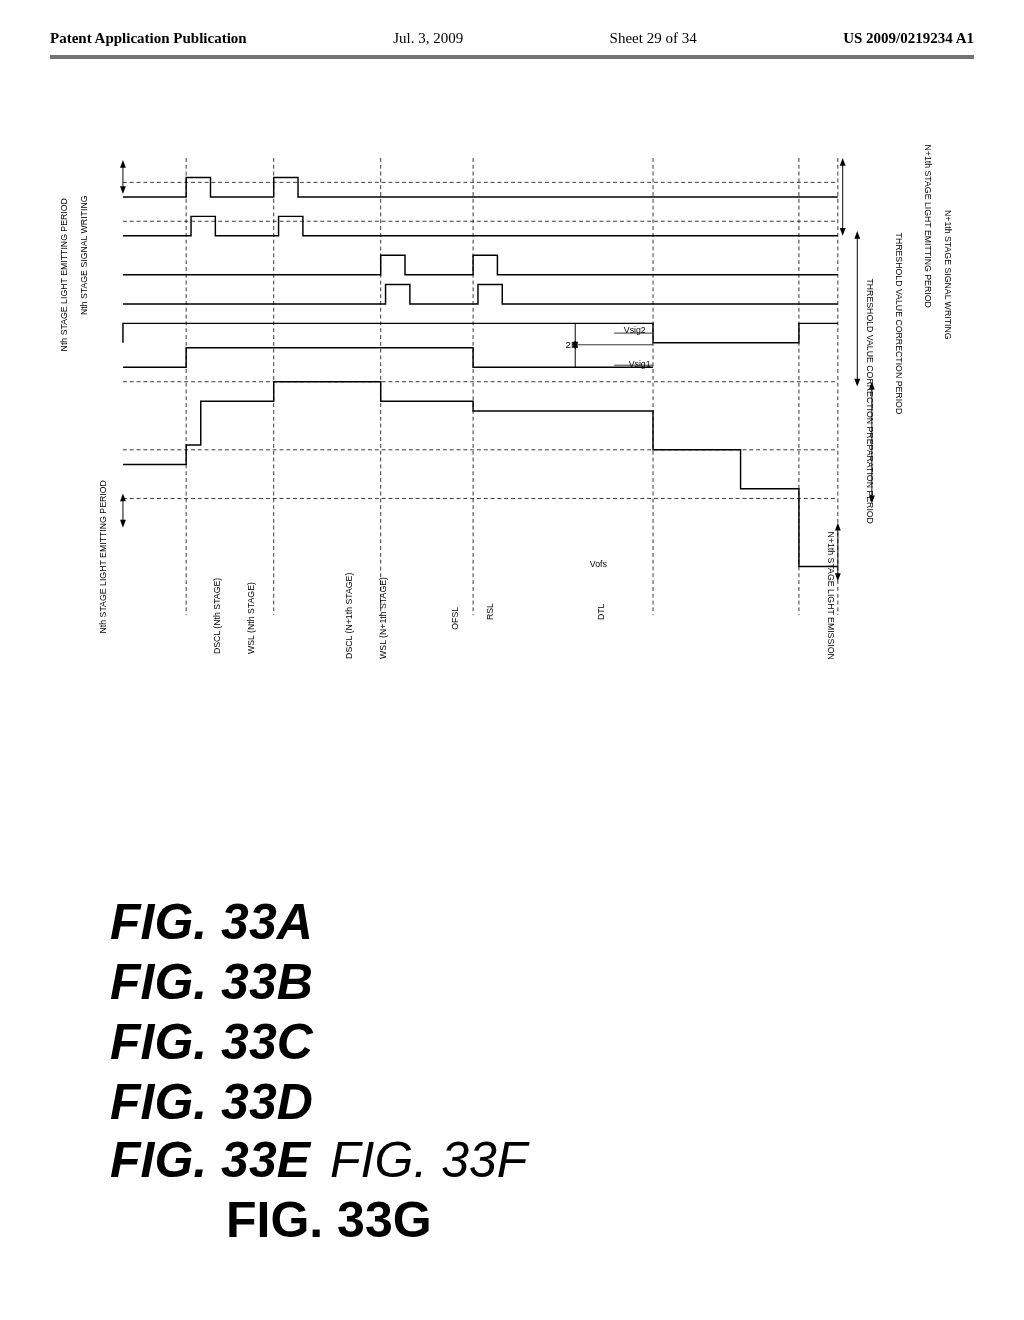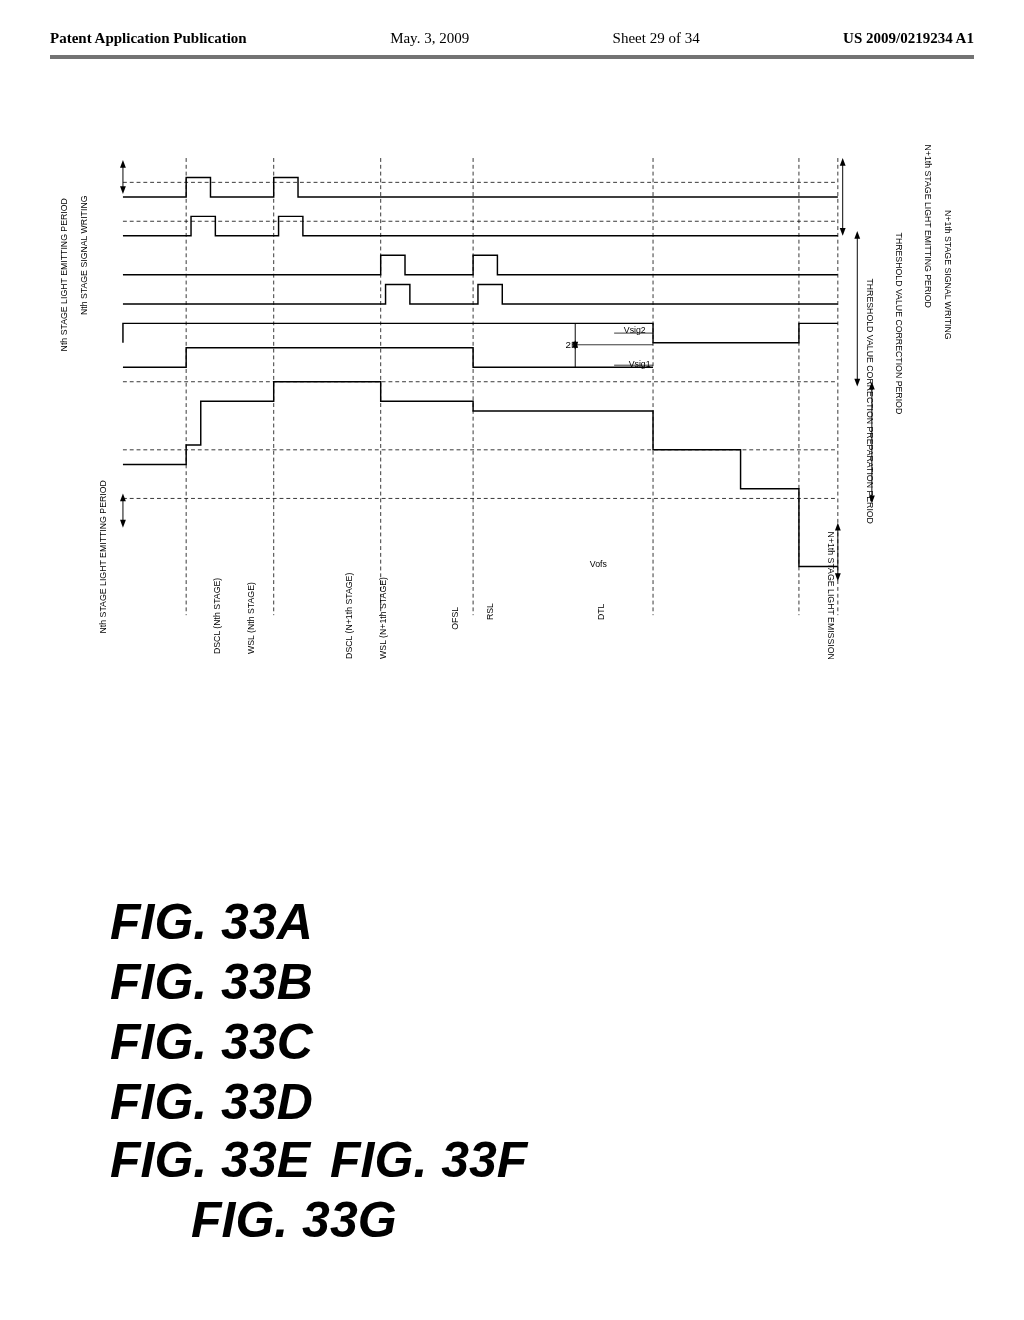--- a/index.html
+++ b/index.html
@@ -60,21 +60,21 @@
       width: 100%;
       height: 820px;
     }
   </style>
 </head>
 <body>
 
 <div class="page">
   <div class="header">
     <span class="header-left">Patent Application Publication</span>
-    <span class="header-center">May. 3, 2009</span>
+    <span class="header-center">Jul. 3, 2009</span>
     <span class="header-sheet">Sheet 29 of 34</span>
     <span class="header-right">US 2009/0219234 A1</span>
   </div>
 
   <div class="diagram-area">
 
     <svg class="main-diagram" viewBox="0 0 950 820" xmlns="http://www.w3.org/2000/svg">
 
       <text x="18" y="200" font-size="9" font-family="Arial, sans-serif" text-anchor="middle" transform="rotate(-90, 18, 200)">Nth STAGE LIGHT EMITTING PERIOD</text>
 
@@ -190,21 +190,21 @@
           <span style="font-size:50px; font-weight:bold; font-style:italic; font-family:Arial,sans-serif; margin-right:20px;">FIG. 33B</span>
         </div>
         <div style="display:flex; align-items:flex-end; margin-bottom:2px;">
           <span style="font-size:50px; font-weight:bold; font-style:italic; font-family:Arial,sans-serif; margin-right:20px;">FIG. 33C</span>
         </div>
         <div style="display:flex; align-items:flex-end; margin-bottom:0;">
           <span style="font-size:50px; font-weight:bold; font-style:italic; font-family:Arial,sans-serif; margin-right:20px;">FIG. 33D</span>
         </div>
         <div style="display:flex; align-items:flex-end; margin-bottom:2px;">
           <span style="font-size:50px; font-weight:bold; font-style:italic; font-family:Arial,sans-serif; margin-right:20px;">FIG. 33E</span>
-          <span style="font-size:50px; font-weight:bold; font-style:italic; font-family:Arial,sans-serif;">FIG. 33F</span>
+          <span style="font-size:50px; font-weight:normal; font-style:italic; font-family:Arial,sans-serif;">FIG. 33F</span>
         </div>
         <div style="display:flex; align-items:flex-end;">
-          <span style="font-size:50px; font-weight:bold; font-style:italic; font-family:Arial,sans-serif; margin-left:81px;">FIG. 33G</span>
+          <span style="font-size:50px; font-weight:bold; font-family:Arial,sans-serif; margin-left:116px;">FIG. 33G</span>
         </div>
       </div>
     </div>
   </div>
 </div>
 
 </body></html>

